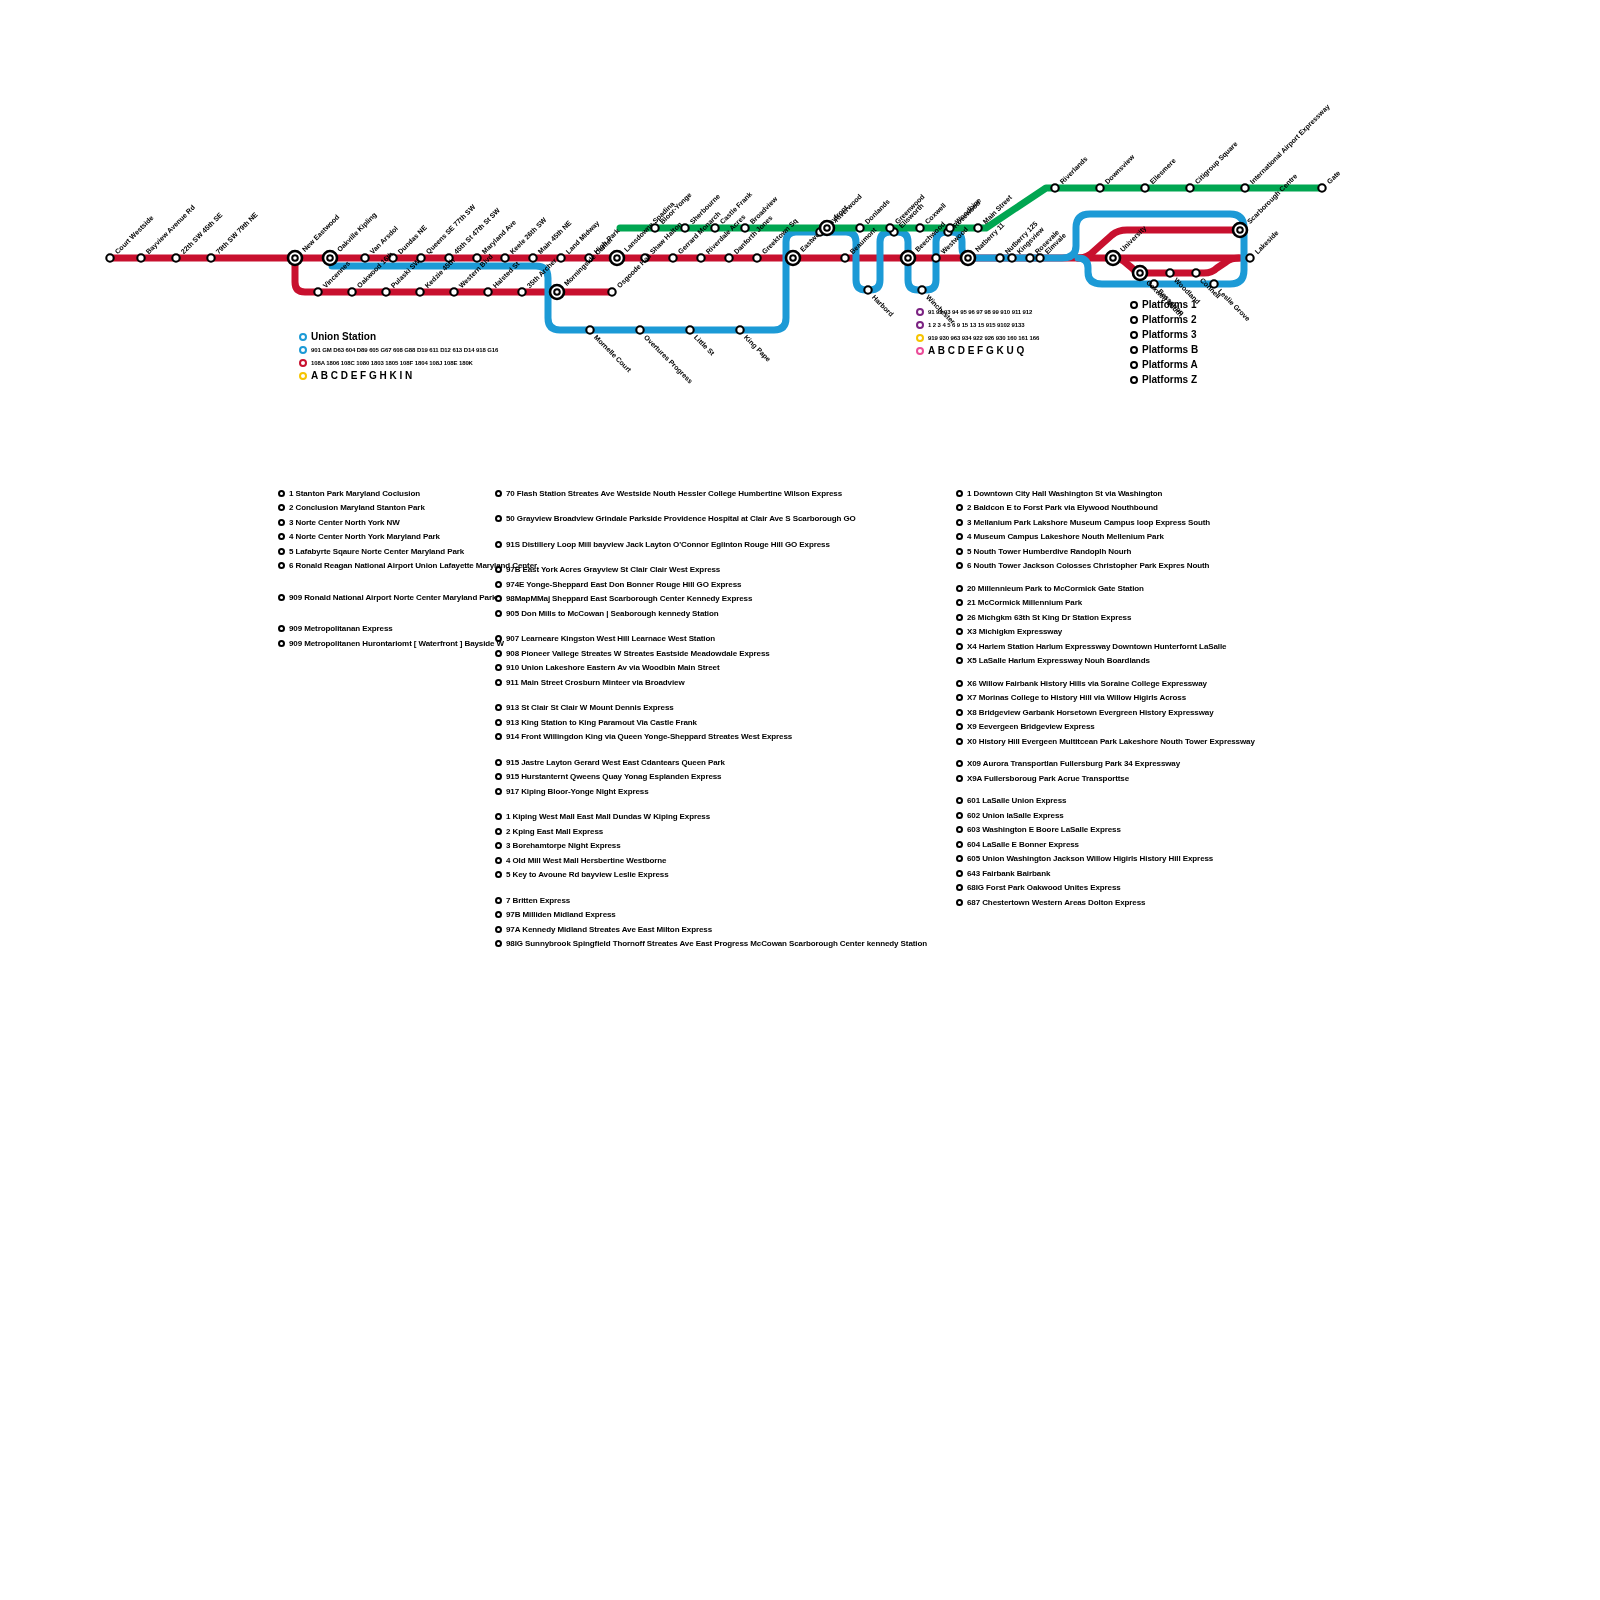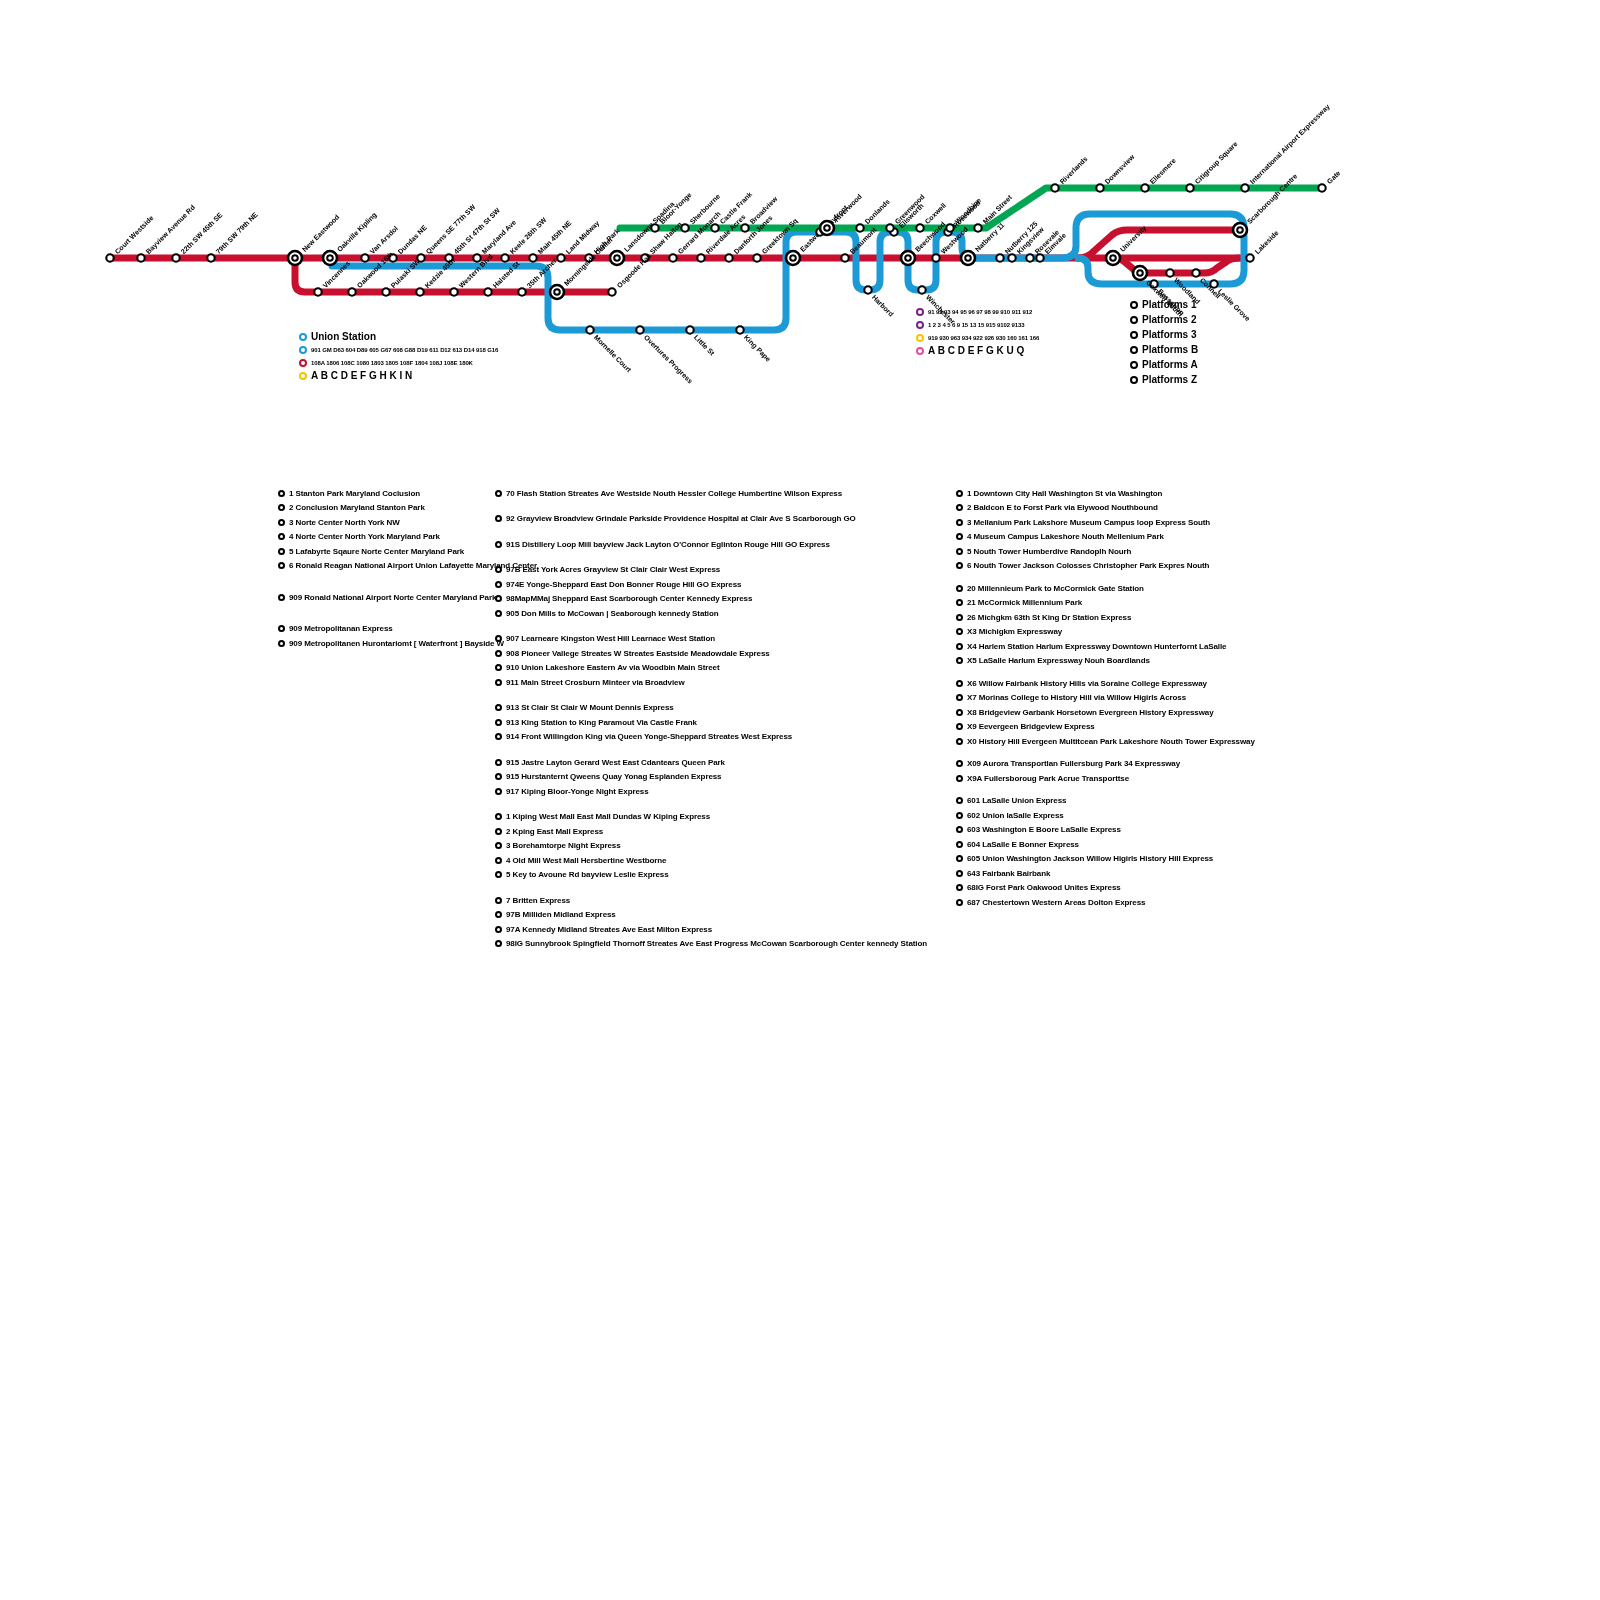--- a/index.html
+++ b/index.html
@@ -449,21 +449,21 @@
   <div id="col2" class="route-col">
       <div class="rgroup">
         <div class="rrow">
           <span class="rdot"></span>
           <span class="rtxt">70 Flash Station Streates Ave Westside Nouth Hessler College Humbertine Wilson Express</span>
         </div>
       </div>
       <div class="rgroup">
         <div class="rrow">
           <span class="rdot"></span>
-          <span class="rtxt">92 Grayview Broadview Grindale Parkside Providence Hospital at Clair Ave S Scarborough GO</span>
+          <span class="rtxt">50 Grayview Broadview Grindale Parkside Providence Hospital at Clair Ave S Scarborough GO</span>
         </div>
       </div>
       <div class="rgroup">
         <div class="rrow">
           <span class="rdot"></span>
           <span class="rtxt">91S Distillery Loop Mill bayview Jack Layton O'Connor Eglinton Rouge Hill GO Express</span>
         </div>
       </div>
       <div class="rgroup">
         <div class="rrow">

